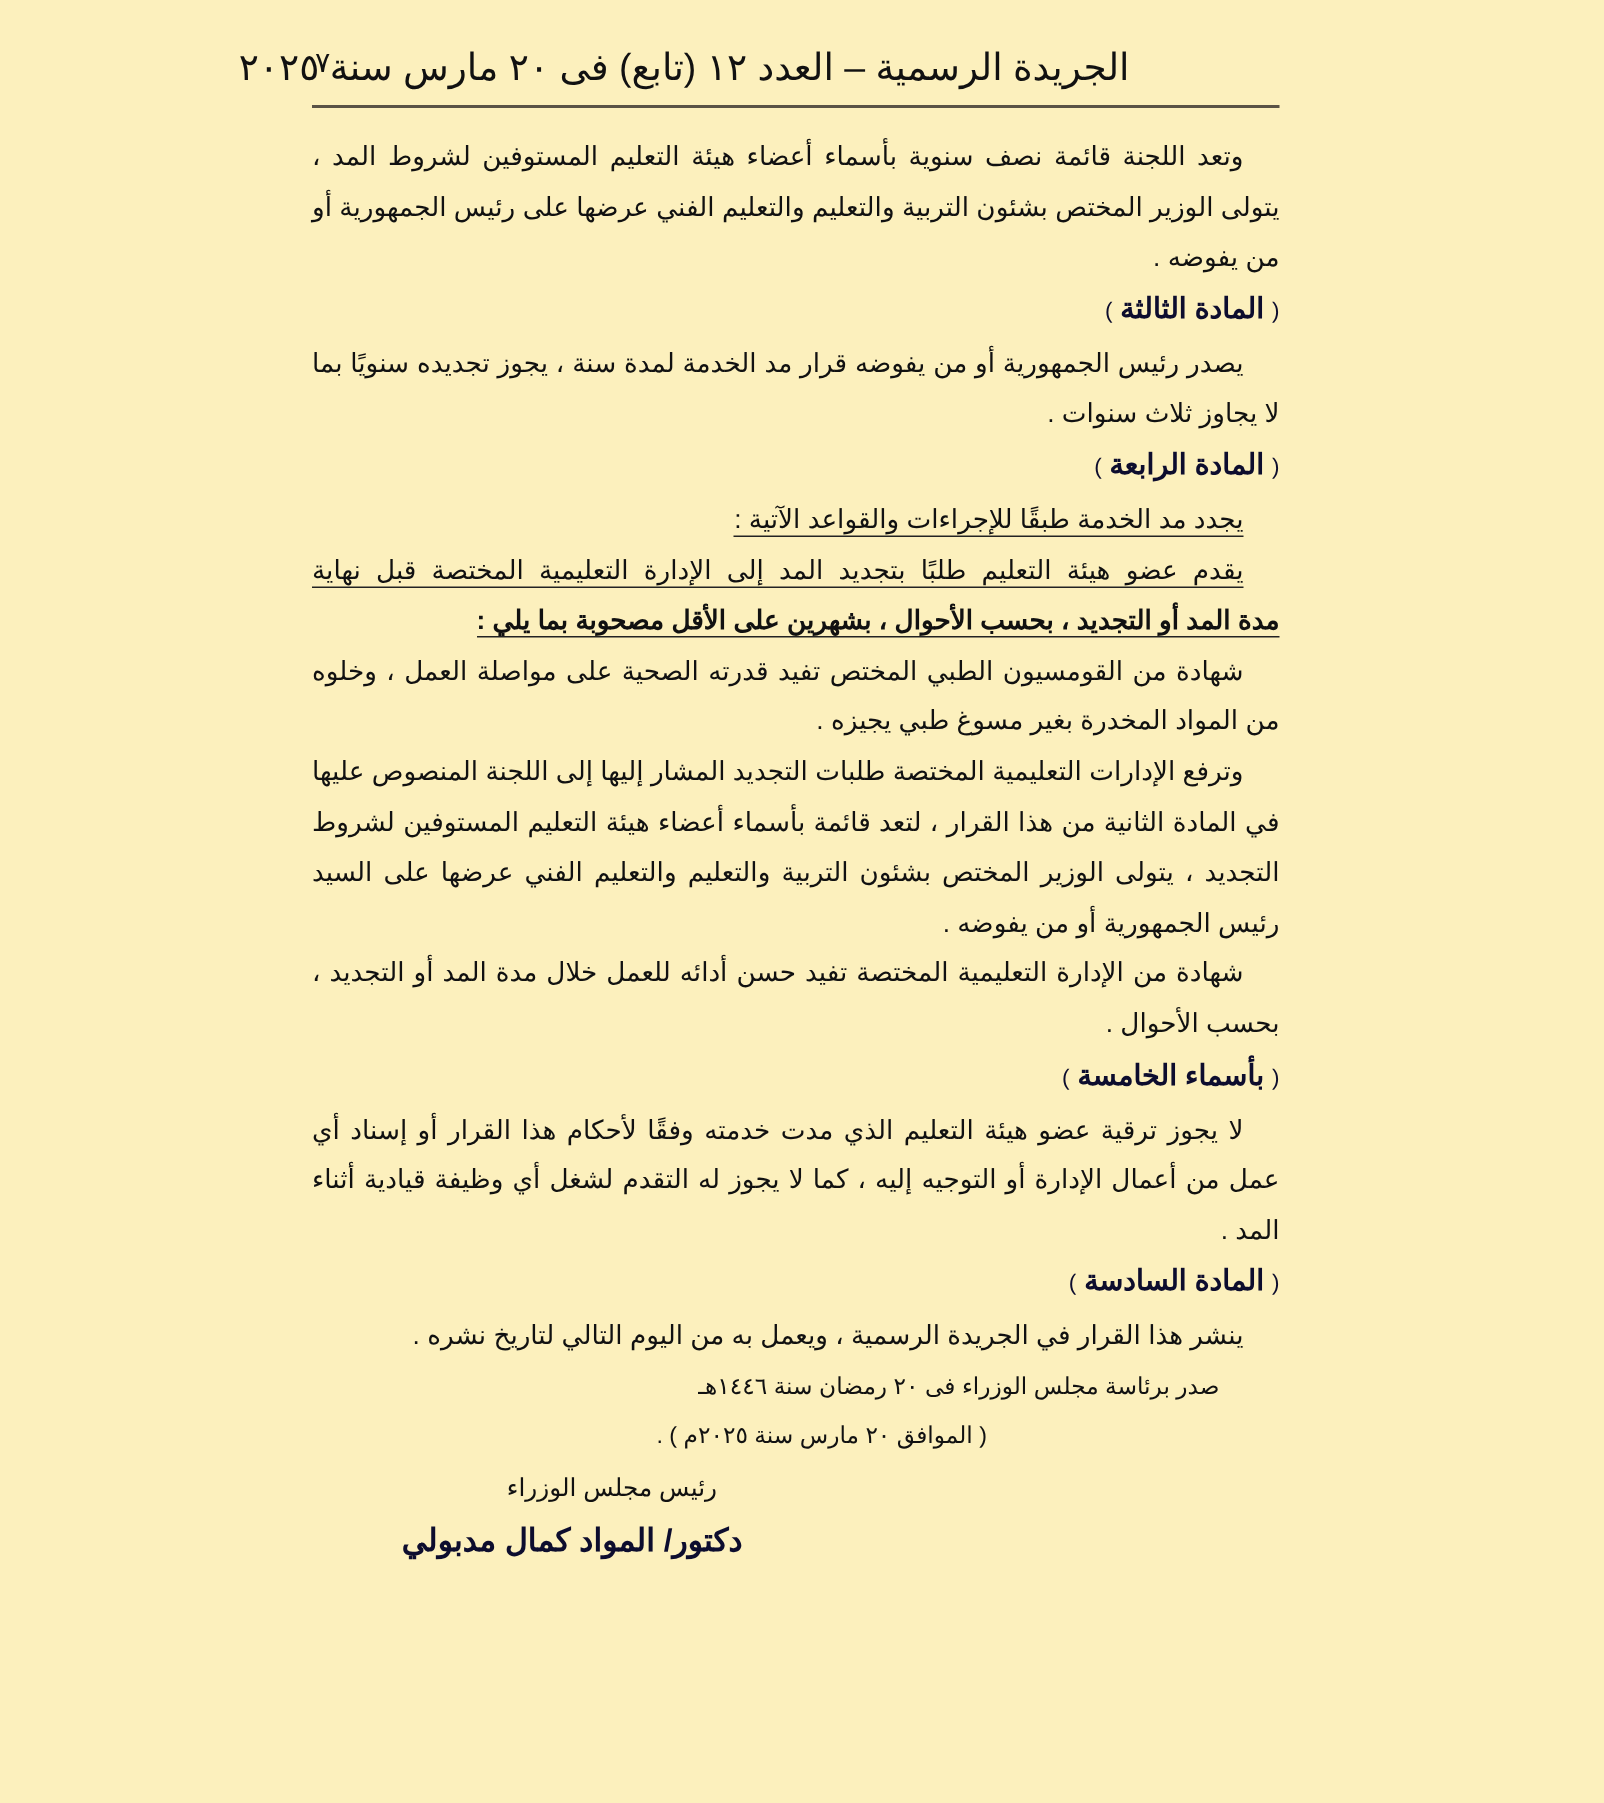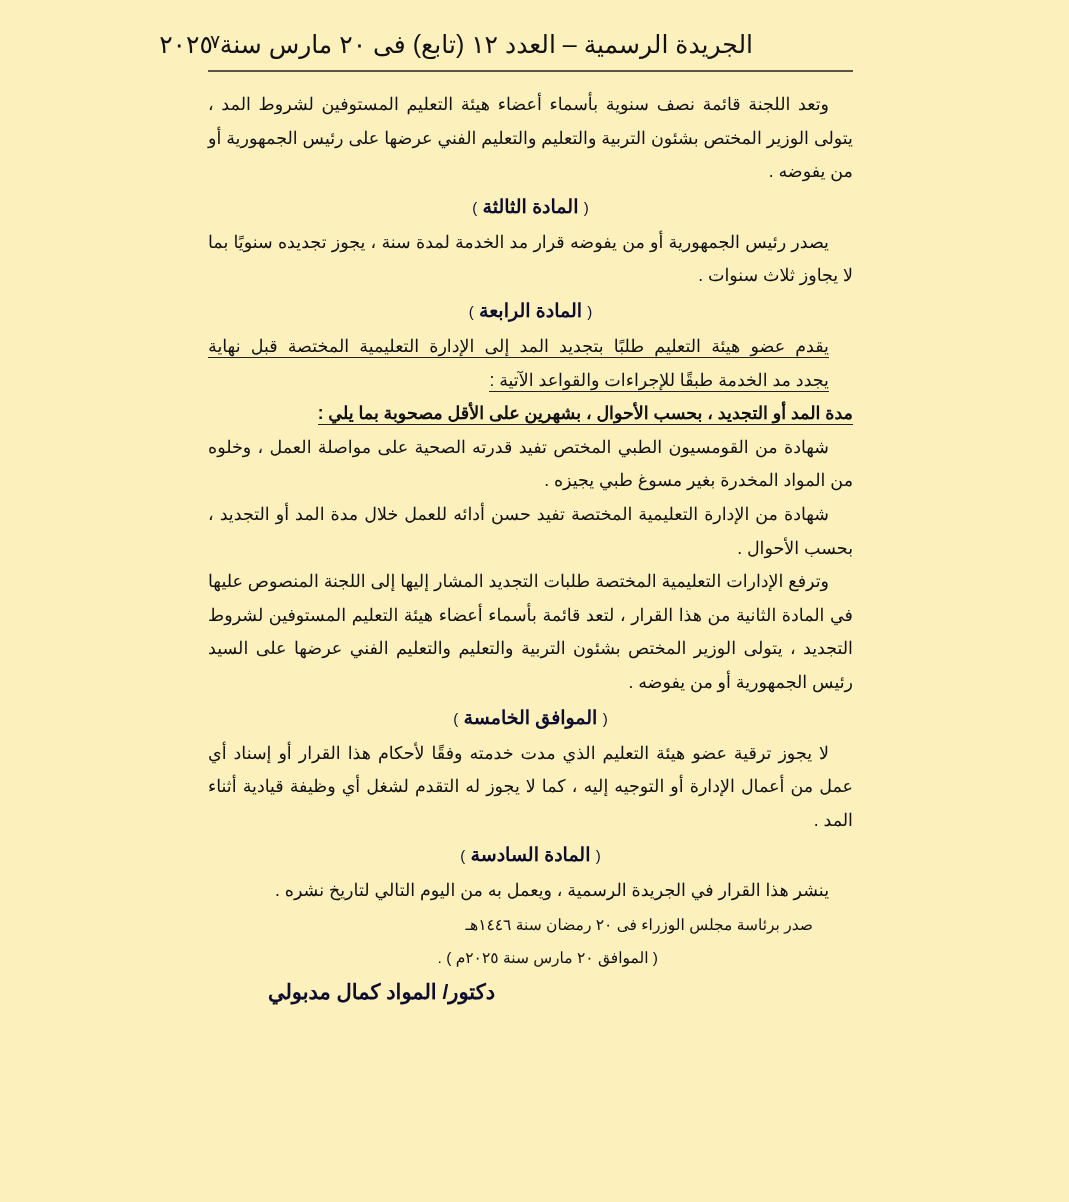--- a/index.html
+++ b/index.html
@@ -62,21 +62,21 @@
       font-size: 17.5px;
       line-height: 33.6px;
     }
     .para {
       text-align: justify;
       text-align-last: right;
       margin: 0;
     }
     .indent { text-indent: 24px; }
     .heading {
-      text-align: center;
+      text-align: right;
       font-weight: bold;
       font-size: 19px;
       color: #0d0d2e;
       margin: 0;
       line-height: 36px;
     }
     .heading .paren {
       font-weight: normal;
       font-size: 15px;
     }
@@ -135,45 +135,46 @@
       <span>المادة الثالثة</span>
       <span class="paren">)</span>
     </p>
     <p class="para indent">يصدر رئيس الجمهورية أو من يفوضه قرار مد الخدمة لمدة سنة ، يجوز تجديده سنويًا بما لا يجاوز ثلاث سنوات .</p>
 
     <p class="heading">
       <span class="paren">(</span>
       <span>المادة الرابعة</span>
       <span class="paren">)</span>
     </p>
+    <p class="para underlined" style="text-align:right; padding-right:24px;">
+      <span class="u">يجدد مد الخدمة طبقًا للإجراءات والقواعد الآتية :</span>
+    </p>
     <p class="para underlined" style="text-align-last:justify; padding-right:24px;">
       <span class="u">يقدم عضو هيئة التعليم طلبًا بتجديد المد إلى الإدارة التعليمية المختصة قبل نهاية</span>
-    </p>
-    <p class="para underlined" style="text-align:right; padding-right:24px;">
-      <span class="u">يجدد مد الخدمة طبقًا للإجراءات والقواعد الآتية :</span>
     </p>
     <p class="para underlined" style="text-align:right;font-weight:bold;">
       <span class="u">مدة المد أو التجديد ، بحسب الأحوال ، بشهرين على الأقل مصحوبة بما يلي :</span>
     </p>
     <p class="para indent">شهادة من القومسيون الطبي المختص تفيد قدرته الصحية على مواصلة العمل ، وخلوه من المواد المخدرة بغير مسوغ طبي يجيزه .</p>
+    <p class="para indent">وترفع الإدارات التعليمية المختصة طلبات التجديد المشار إليها إلى اللجنة المنصوص عليها في المادة الثانية من هذا القرار ، لتعد قائمة بأسماء أعضاء هيئة التعليم المستوفين لشروط التجديد ، يتولى الوزير المختص بشئون التربية والتعليم والتعليم الفني عرضها على السيد رئيس الجمهورية أو من يفوضه .</p>
     <p class="para indent">شهادة من الإدارة التعليمية المختصة تفيد حسن أدائه للعمل خلال مدة المد أو التجديد ، بحسب الأحوال .</p>
-    <p class="para indent">وترفع الإدارات التعليمية المختصة طلبات التجديد المشار إليها إلى اللجنة المنصوص عليها في المادة الثانية من هذا القرار ، لتعد قائمة بأسماء أعضاء هيئة التعليم المستوفين لشروط التجديد ، يتولى الوزير المختص بشئون التربية والتعليم والتعليم الفني عرضها على السيد رئيس الجمهورية أو من يفوضه .</p>
 
     <p class="heading">
       <span class="paren">(</span>
-      <span>الموافق الخامسة</span>
+      <span>بأسماء الخامسة</span>
       <span class="paren">)</span>
     </p>
     <p class="para indent">لا يجوز ترقية عضو هيئة التعليم الذي مدت خدمته وفقًا لأحكام هذا القرار أو إسناد أي عمل من أعمال الإدارة أو التوجيه إليه ، كما لا يجوز له التقدم لشغل أي وظيفة قيادية أثناء المد .</p>
 
     <p class="heading">
       <span class="paren">(</span>
       <span>المادة السادسة</span>
       <span class="paren">)</span>
     </p>
     <p class="para indent">ينشر هذا القرار في الجريدة الرسمية ، ويعمل به من اليوم التالي لتاريخ نشره .</p>
 
     <p class="issue">صدر برئاسة مجلس الوزراء فى ٢٠ رمضان سنة ١٤٤٦هـ</p>
     <p class="issue-date">( الموافق ٢٠ مارس سنة ٢٠٢٥م ) .</p>
 
+    <p class="sign-title">رئيس مجلس الوزراء</p>
     <p class="sign-name">دكتور/ المواد كمال مدبولي</p>
   </div>
 </div>
 
 </body></html>

